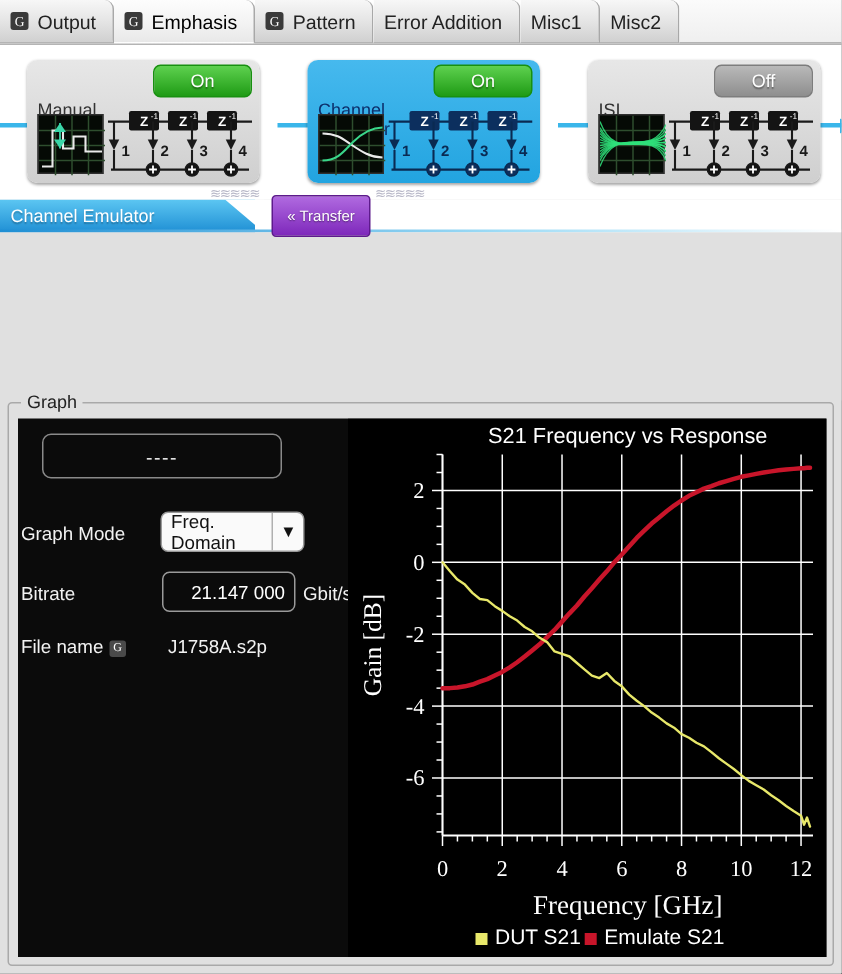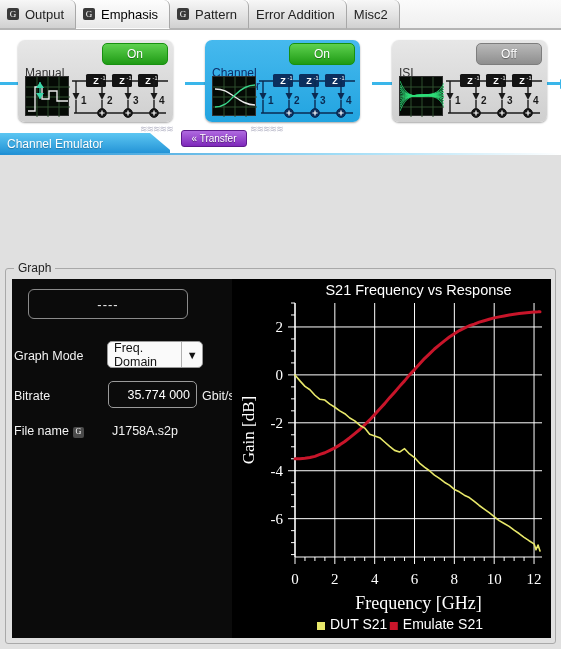--- a/index.html
+++ b/index.html
@@ -113,21 +113,21 @@
     background: #3ab6ea;
   }
   .arrow:after {
     content: ""; position: absolute; right: -7px; top: -3.5px;
     border-left: 8px solid #3ab6ea;
     border-top: 5px solid transparent;
     border-bottom: 5px solid transparent;
   }
   .transfer {
     position: absolute; left: 181px; top: 130px;
-    width: 66px; height: 17px;
+    width: 66px; height: 28px;
     background: linear-gradient(#b06ae0, #7e28bb);
     border: 1px solid #5d1a8c;
     border-radius: 3px;
     color: #fff; font-size: 10px;
     display: flex; align-items: center; justify-content: center;
     z-index: 6; cursor: pointer;
     text-shadow: 0 1px 1px rgba(0,0,0,.45);
   }
   .squiggle {
     position: absolute; top: 124px;
@@ -293,20 +293,23 @@
       <div class="tab sel">
         <span class="tabicon">G</span>
         <span>Emphasis</span>
       </div>
       <div class="tab">
         <span class="tabicon">G</span>
         <span>Pattern</span>
       </div>
       <div class="tab">
         <span>Error Addition</span>
+      </div>
+      <div class="tab">
+        <span>Misc1</span>
       </div>
       <div class="tab">
         <span>Misc2</span>
       </div>
       <div class="tabfill"></div>
     </div>
 
   <div class="diagram" id="diagram">
       <div class="arrow" style="left: 0px;"></div>
       <div class="arrow" style="left: 185px;"></div>
@@ -516,21 +519,21 @@
 
       <div class="dashbox">----</div>
 
       <div class="glbl" style="left:2px; top:70px;">Graph Mode</div>
       <div class="gcombo" style="left:95px; top:62px; width:96px;">
         <span class="cval">Freq. Domain</span>
         <span class="carrow">▼</span>
       </div>
 
       <div class="glbl" style="left:2px; top:110px;">Bitrate</div>
-      <div class="gfield" style="left:96px; top:102px; width:89px;">35.774 000</div>
+      <div class="gfield" style="left:96px; top:102px; width:89px;">21.147 000</div>
       <div class="glbl" style="left:190px; top:110px;">Gbit/s</div>
 
       <div class="glbl" style="left:2px; top:145px;">
         <span>File name</span><span class="gicon">G</span>
       </div>
       <div class="glbl" style="left:100px; top:145px;">J1758A.s2p</div>
 
       <div class="plotwrap" id="plotwrap">
           <svg class="plotsvg" width="319" height="359" viewBox="0 0 319 359">
             <rect x="0" y="0" width="319" height="359" fill="#000000"></rect>

